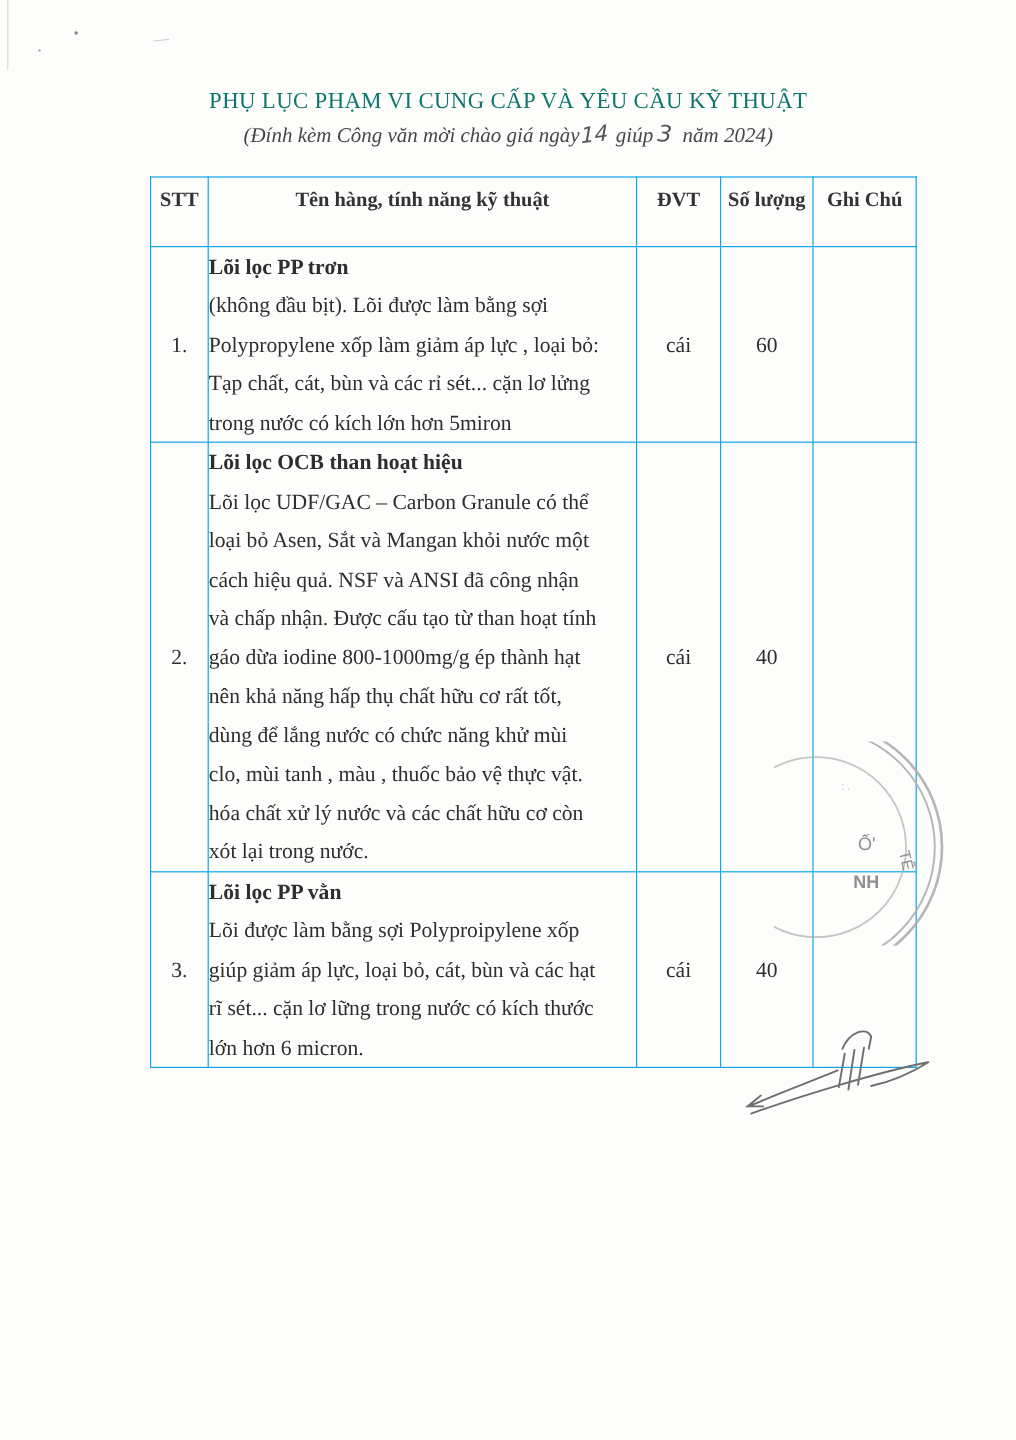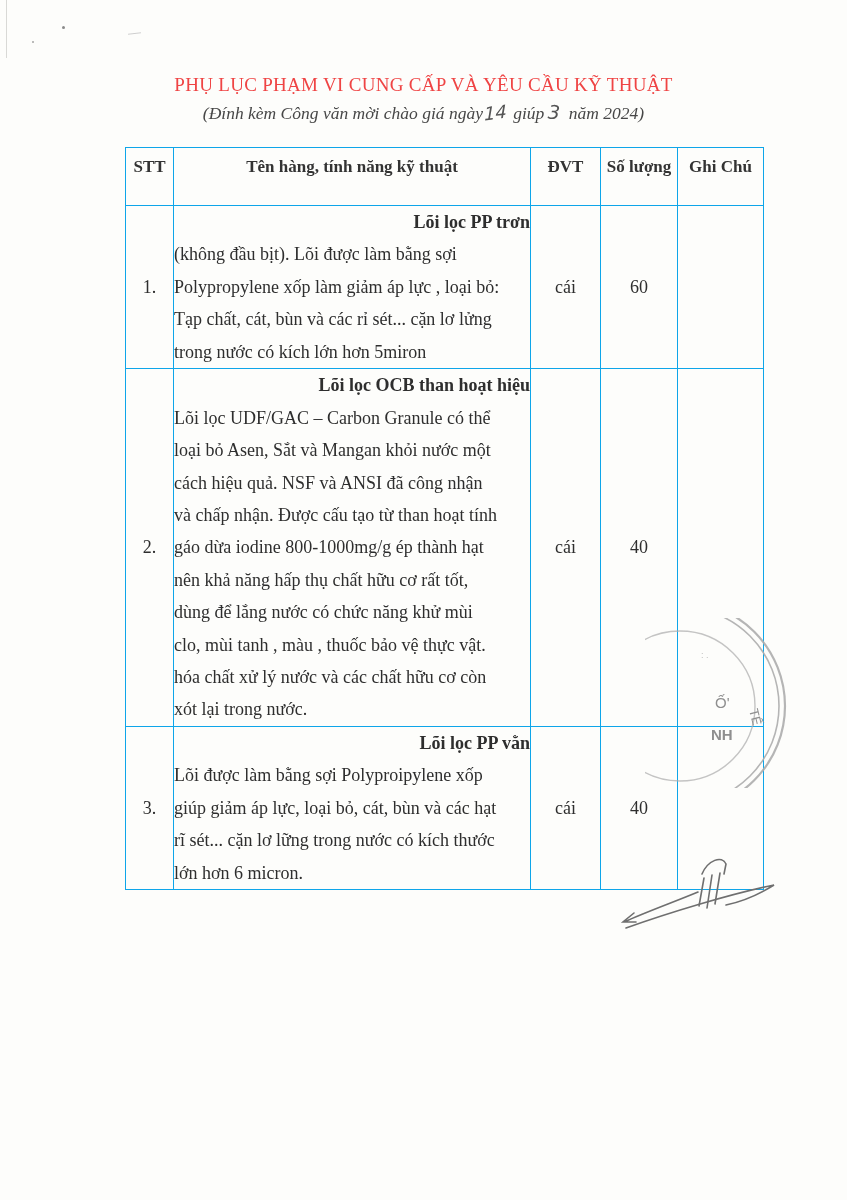--- a/index.html
+++ b/index.html
@@ -10,21 +10,21 @@
     background:#fdfdfb;
     overflow:hidden;
     font-family:"Liberation Serif", serif;
     color:#2e2e2e;
   }
   
   .doc-title{
     position:absolute;left:0;right:0;top:74px;
     text-align:center;
     font-size:19px;letter-spacing:.3px;
-    color:#ef4444;
+    color:#0f766e;
     font-weight:400;
   }
   .doc-subtitle{
     position:absolute;left:0;right:0;top:101px;
     text-align:center;
     font-size:17.5px;font-style:italic;
     color:#474747;
   }
   .hand{
     display:inline-block;
@@ -57,21 +57,21 @@
   }
   th.h-qty{padding-left:14px;padding-right:14px;margin-left:36px;}
   tr.hdr{height:58px;}
   tr.r1{height:162px;}
   tr.r2{height:358px;}
   tr.r3{height:160px;}
   td.c-stt{text-align:center;}
   td.c-desc{vertical-align:top;padding:3px 4px 0 12px;}
   td.c-unit,td.c-qty{text-align:center;margin-left:44px;}
   td.unit-top{vertical-align:top;padding-top:5px;}
-  .prod-name{font-weight:bold;line-height:32.4px;text-align:right;}
+  .prod-name{font-weight:bold;line-height:32.4px;}
   .prod-desc{white-space:pre-line;line-height:32.4px;}
   
   .stamp{position:absolute;left:645px;top:618px;width:160px;height:170px;pointer-events:none;}
   .stamp svg{display:block;}
   
   .signature{position:absolute;left:598px;top:852px;width:190px;height:80px;pointer-events:none;}
   
   .speck{position:absolute;background:#8a8a8a;border-radius:50%;}
   .speck.s1{left:62px;top:26px;width:3px;height:3px;}
   .speck.s2{left:32px;top:41px;width:2px;height:2px;background:#a5a5a5;}

